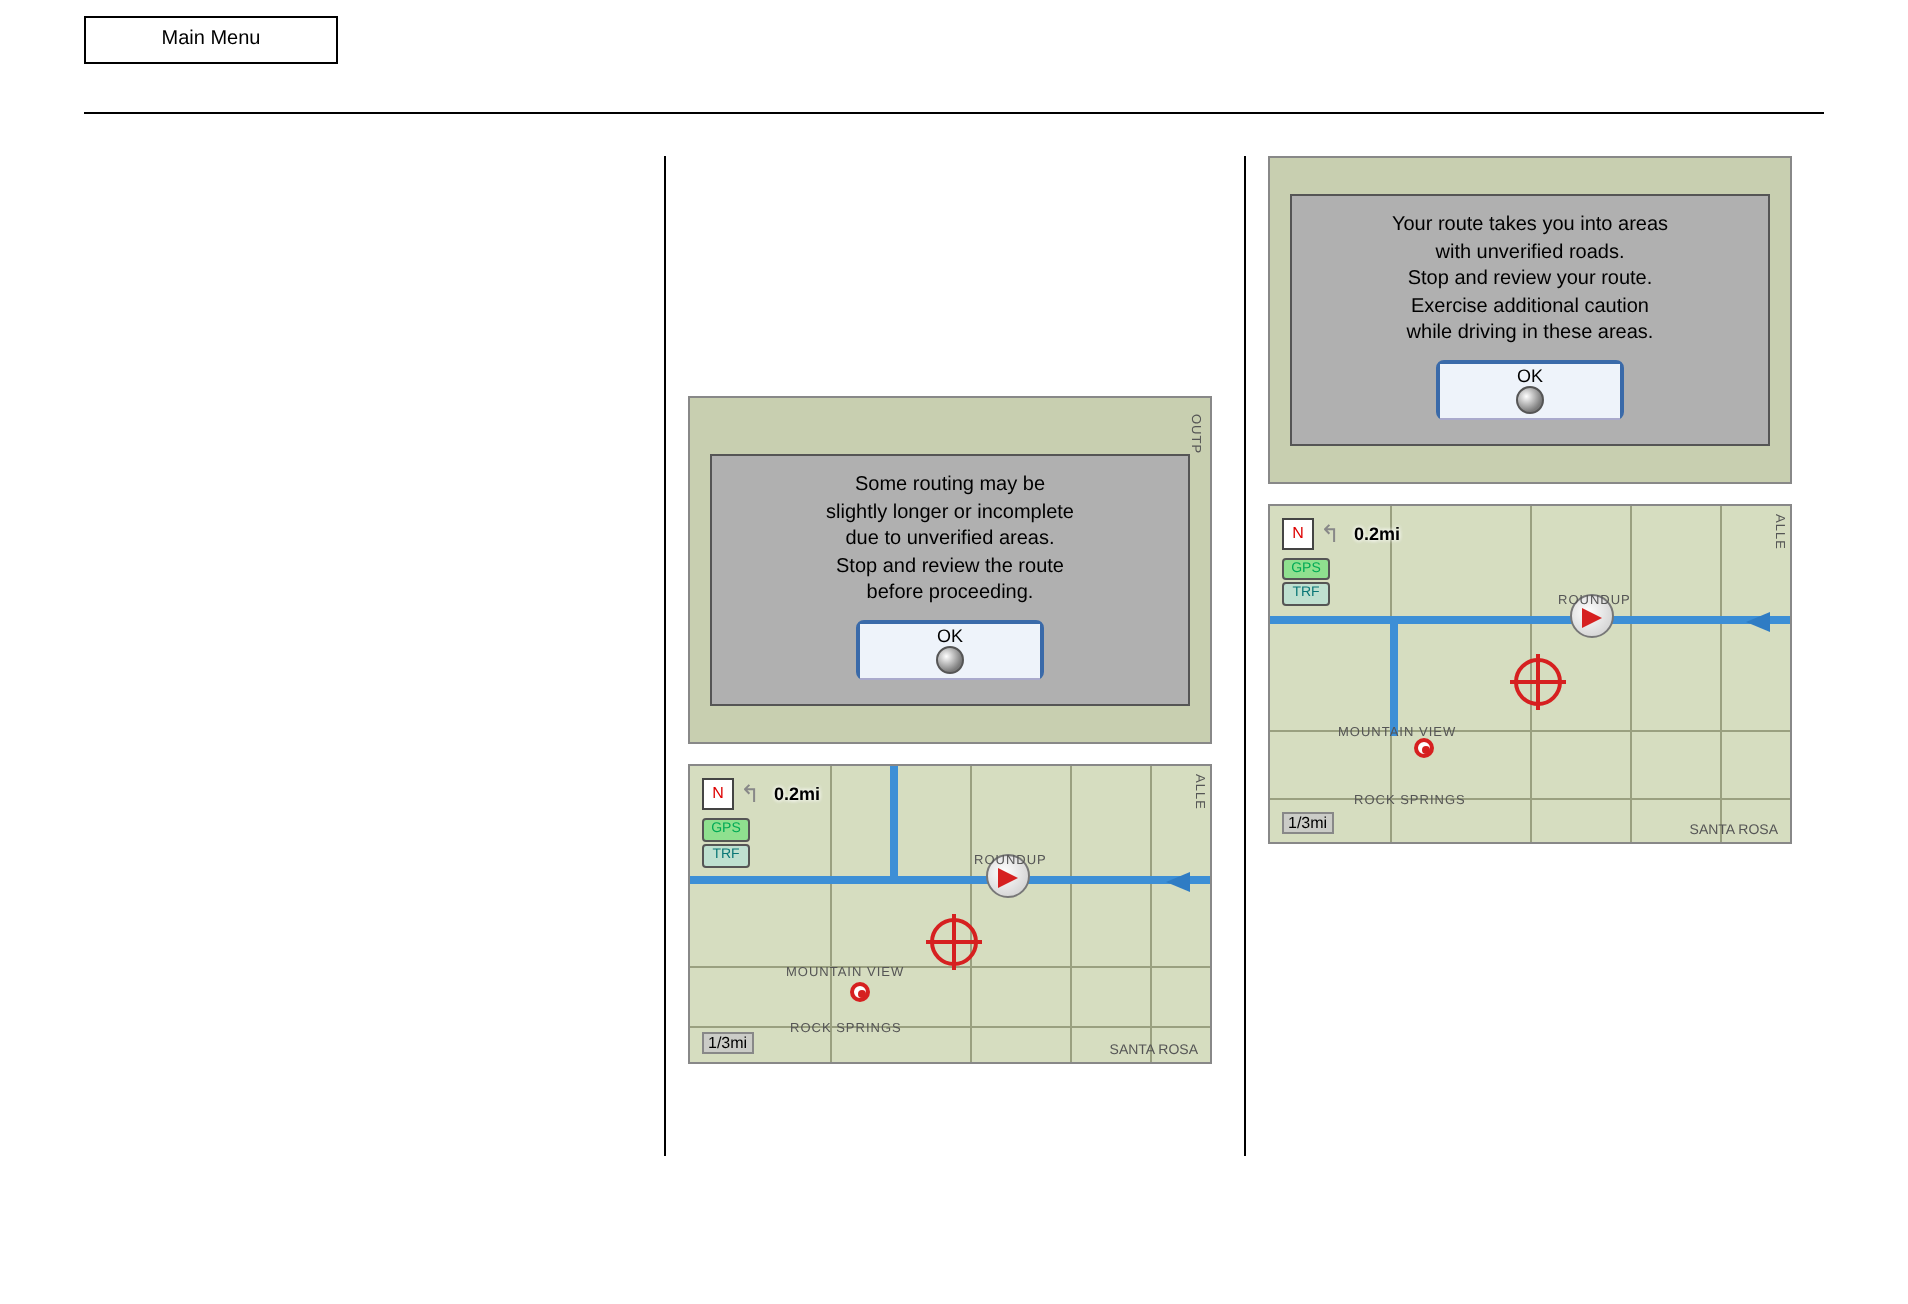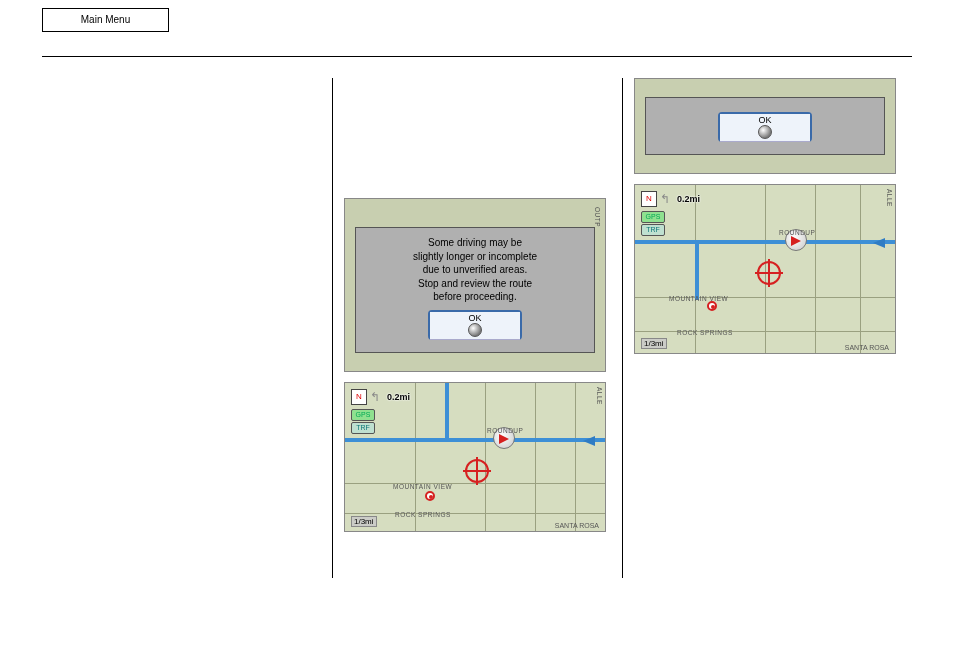--- a/index.html
+++ b/index.html
@@ -312,21 +312,21 @@
     </div>
 
     <div class="col">
       <p class="bodytext" style="visibility:hidden">With Unverified Area Routing OFF, the system tries to use verified roads whenever possible. In this example, the system avoids the unverified area and uses only verified roads, even if it results in a longer route.</p>
 
       <div class="dialog-shot" style="margin-top:40px">
         <div class="dialog-bg-top">
           <span class="maplabel" style="right:4px; top:8px; writing-mode:vertical-lr">OUTPOST</span>
         </div>
         <div class="dialog-panel">
-          <div class="dlg-text">Some driving may be
+          <div class="dlg-text">Some routing may be
 slightly longer or incomplete
 due to unverified areas.
 Stop and review the route
 before proceeding.</div>
           <div class="ok-btn">
             <div class="ok-top">OK</div>
             <div class="knob"></div>
           </div>
         </div>
         <div class="dialog-bg-bottom"></div>
@@ -365,20 +365,25 @@
         </div>
         <div class="scale-box">1/3mi</div>
       </div>
     </div>
 
     <div class="col">
 
       <div class="dialog-shot">
         <div class="dialog-bg-top" style="height:18px"></div>
         <div class="dialog-panel">
+          <div class="dlg-text">Your route takes you into areas
+with unverified roads.
+Stop and review your route.
+Exercise additional caution
+while driving in these areas.</div>
           <div class="ok-btn">
             <div class="ok-top">OK</div>
             <div class="knob"></div>
           </div>
         </div>
         <div class="dialog-bg-bottom"></div>
       </div>
 
       <div class="map-shot tall">
         <div class="gridline gl-v" style="left:60px"></div>

